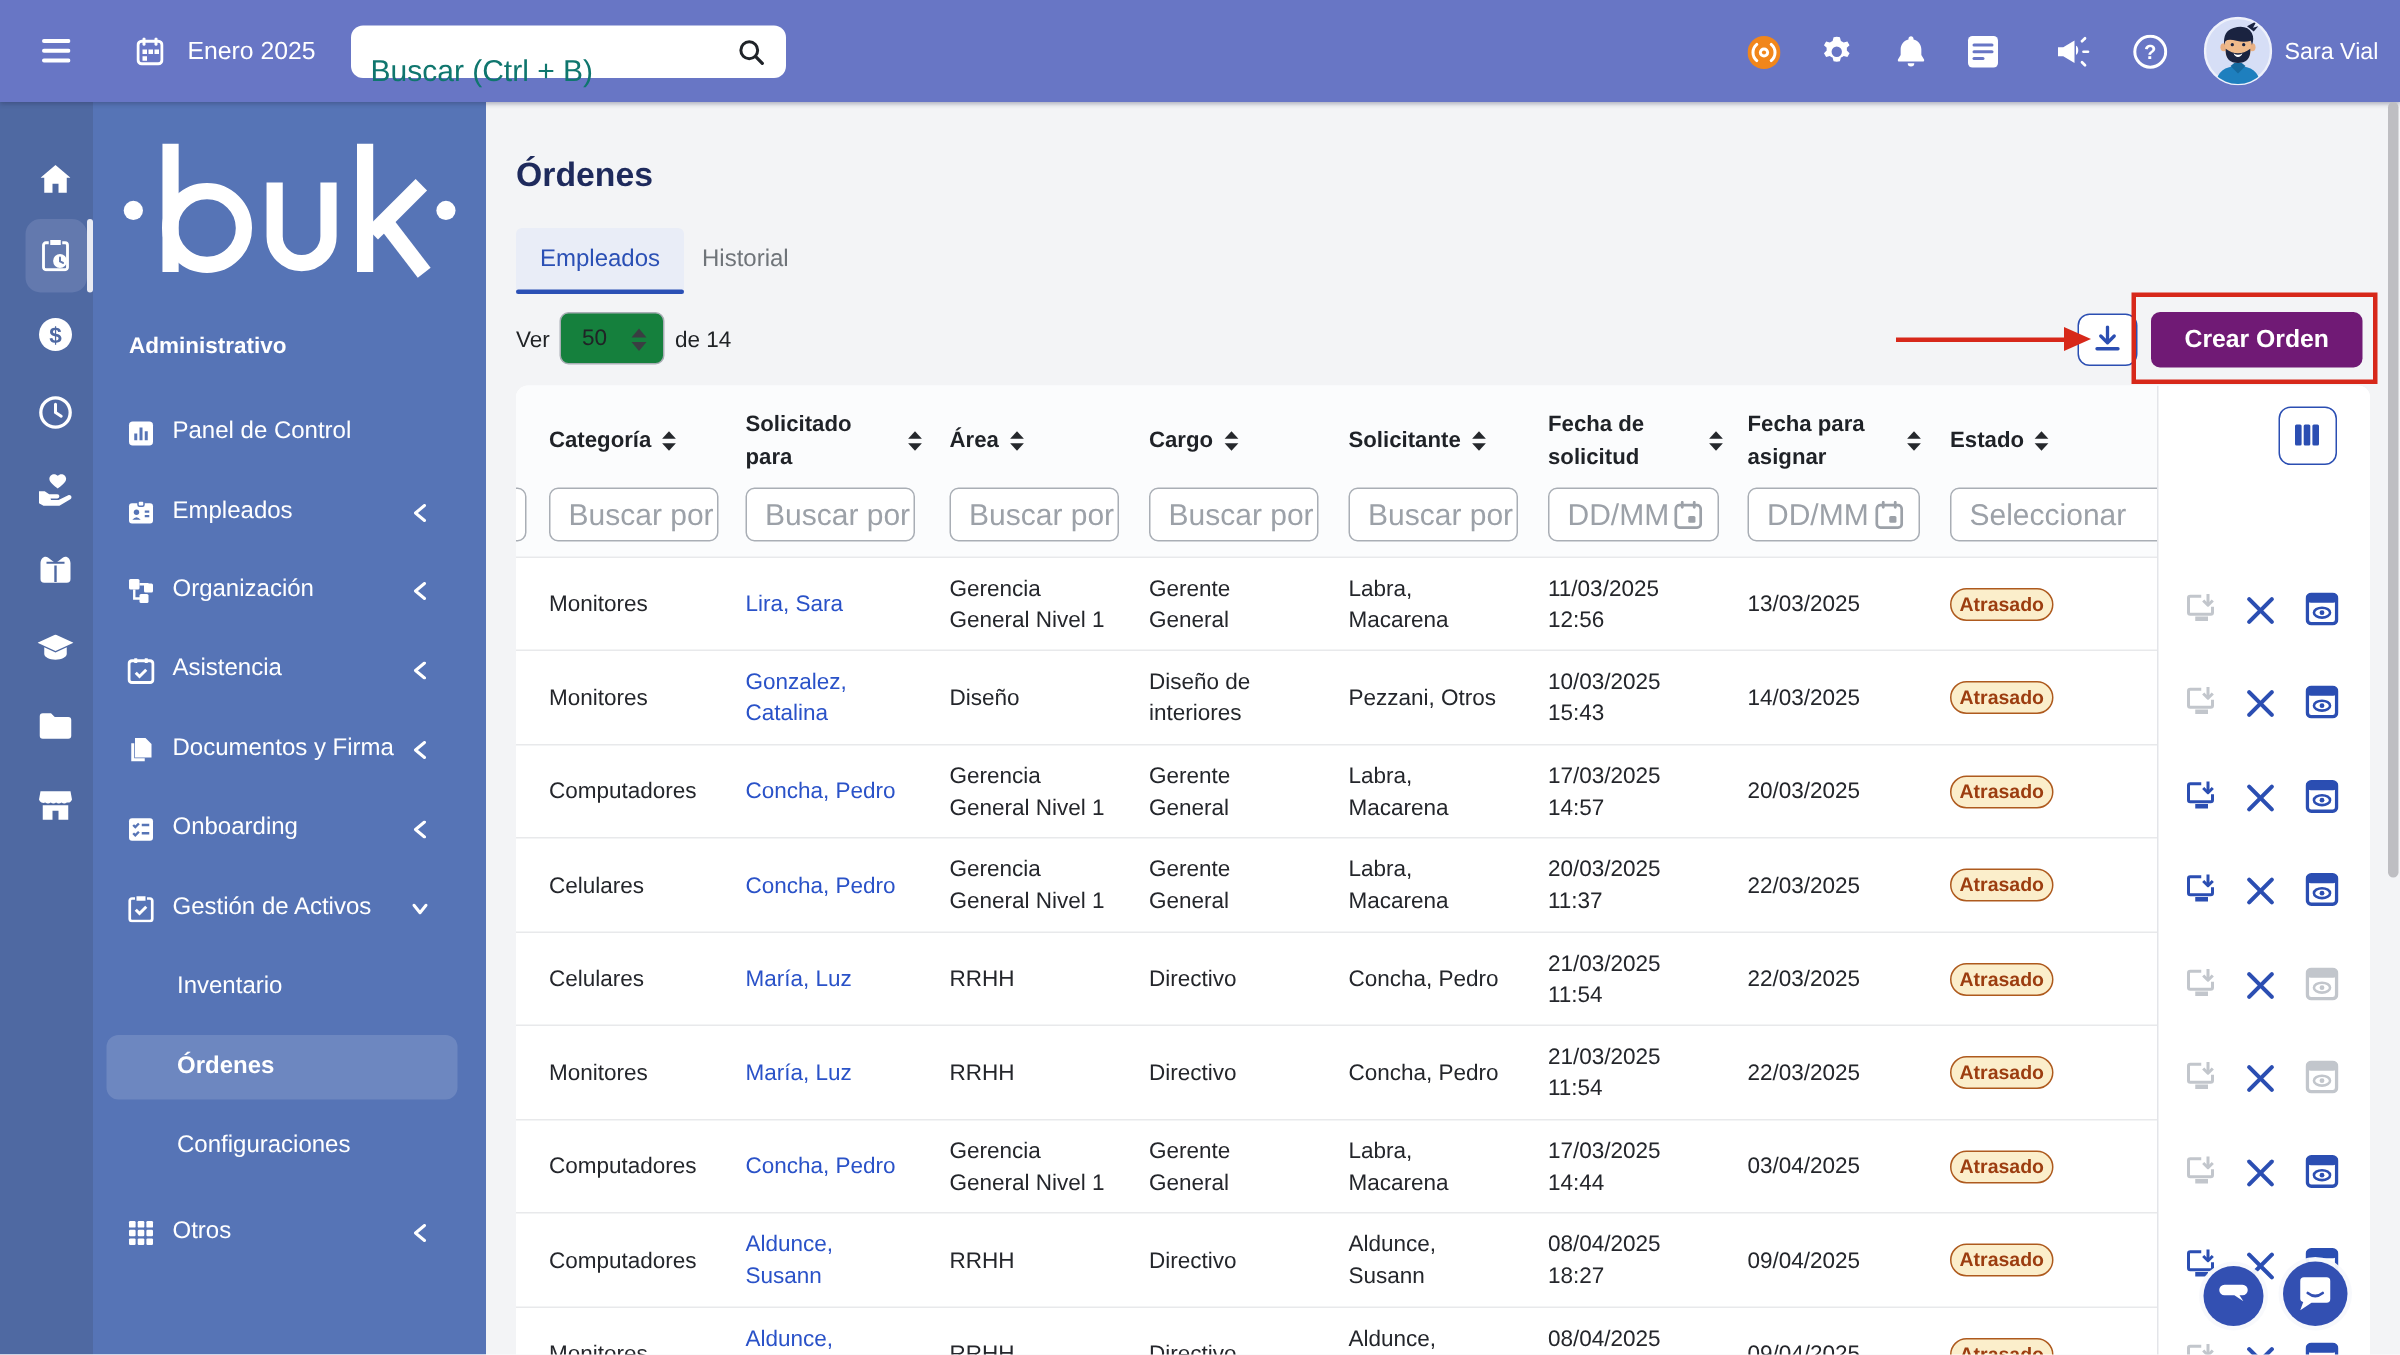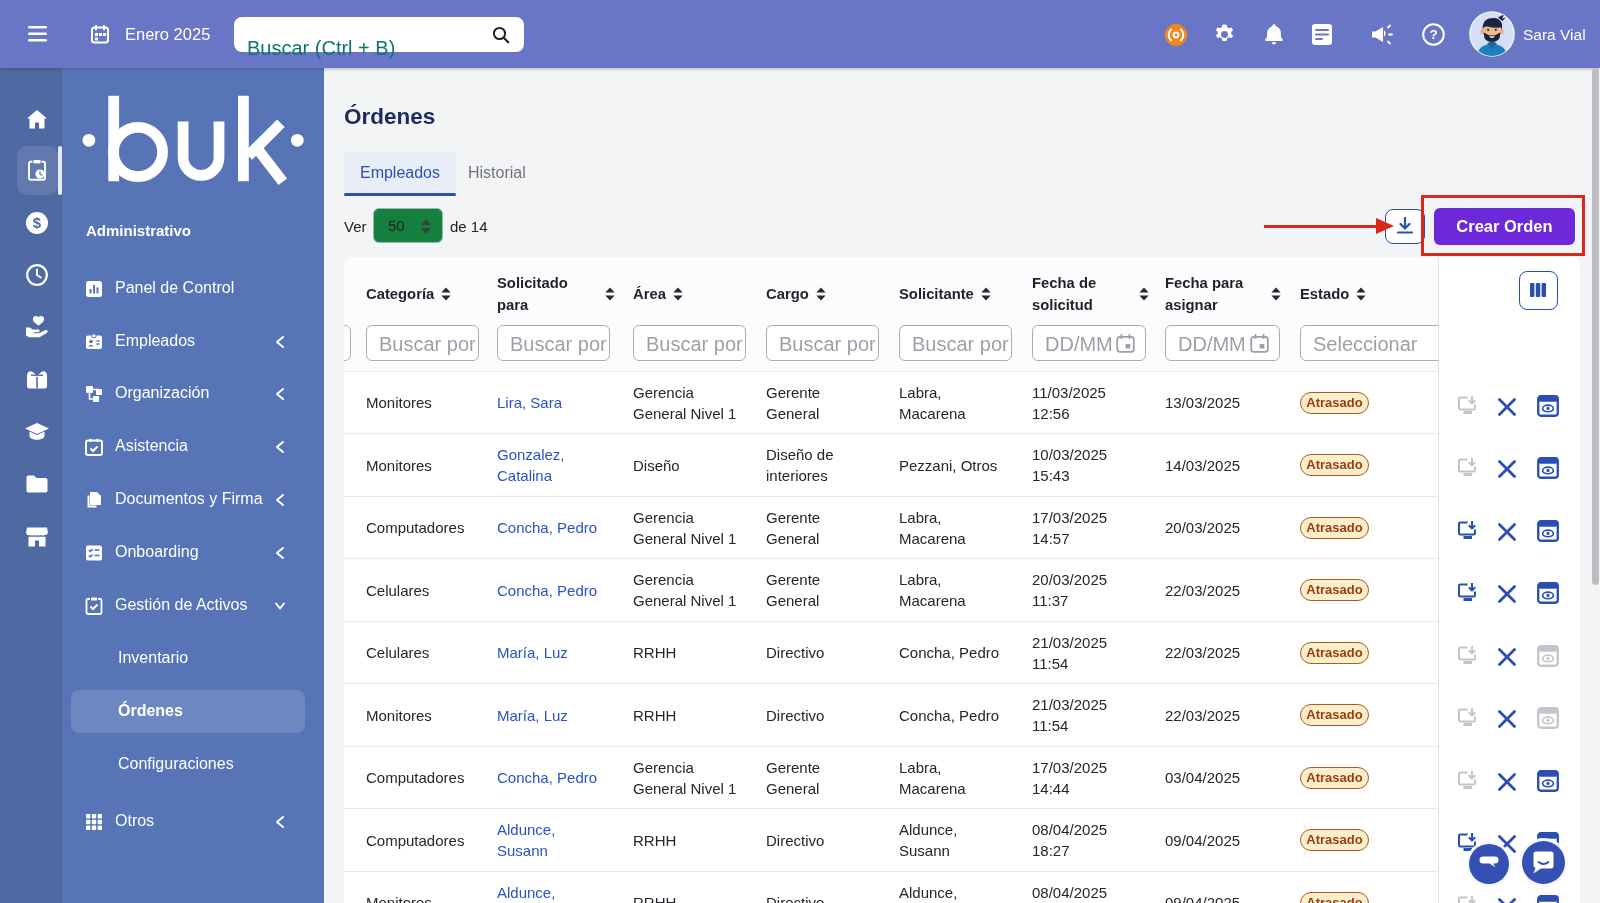--- a/index.html
+++ b/index.html
@@ -29,21 +29,21 @@
   h1.title { position:absolute; left:20px; top:36px; font-size:22.5px; color:#1E2A5C; font-weight:700; }
   .tab-active { position:absolute; left:20px; top:84px; width:112px; height:44px; background:#E9EDF7; border-radius:4px 4px 0 0; }
   .tab-active u { position:absolute; left:0; bottom:0; width:112px; height:3.5px; background:#2B50B5; border-radius:2px; }
   .tab-active span { position:absolute; width:112px; text-align:center; top:12px; color:#2B50B5; font-size:16px; font-weight:500; }
   .tab-hist { position:absolute; left:144px; top:96px; color:#6F7479; font-size:16px; }
   .ver-lbl { position:absolute; left:20px; top:150px; font-size:15px; color:#202326; }
   .ver-sel { position:absolute; left:49px; top:140px; width:70px; height:35px; background:#15803d; border:1px solid #A9AEB5; border-radius:6px; }
   .ver-sel b { position:absolute; left:14px; top:8px; font-size:15px; color:#202326; font-weight:400; }
   .de14 { position:absolute; left:126px; top:150px; font-size:15px; color:#202326; }
   .btn-dl { position:absolute; left:1061px; top:141px; width:40px; height:35px; background:#fff; border:1.5px solid #2B4EB2; border-radius:8px; }
-  .btn-crear { position:absolute; left:1110px; top:140px; width:141px; height:37px; background:#6d28d9; border-radius:6px; color:#fff; font-size:16.5px; font-weight:600; text-align:center; line-height:37px; }
+  .btn-crear { position:absolute; left:1110px; top:140px; width:141px; height:37px; background:#701a75; border-radius:6px; color:#fff; font-size:16.5px; font-weight:600; text-align:center; line-height:37px; }
   .red-rect { position:absolute; left:1097px; top:127px; width:164px; height:61px; border:3.5px solid #D7281A; z-index:30; }
   .red-tail { position:absolute; left:940px; top:156.5px; width:114px; height:3.5px; background:#D7281A; z-index:30; }
   .red-head { position:absolute; left:1052px; top:150px; width:0; height:0; border-top:8px solid transparent; border-bottom:8px solid transparent; border-left:18px solid #D7281A; z-index:30; }
 
   
   .card { position:absolute; left:20px; top:189px; width:1236px; height:714px; background:#fff; border-radius:8px 8px 0 0; overflow:hidden; }
   .thead { position:absolute; left:0; top:0; width:1236px; height:113.5px; background:#FBFCFD; }
   .th { position:absolute; font-size:14.8px; font-weight:700; color:#1F2227; line-height:22px; }
   .thf { position:absolute; display:flex; align-items:center; gap:7px; font-size:14.8px; font-weight:700; color:#1F2227; }
   .fin { position:absolute; top:68px; height:36px; background:#fff; border:1px solid #A9AEB5; border-radius:6px; }

